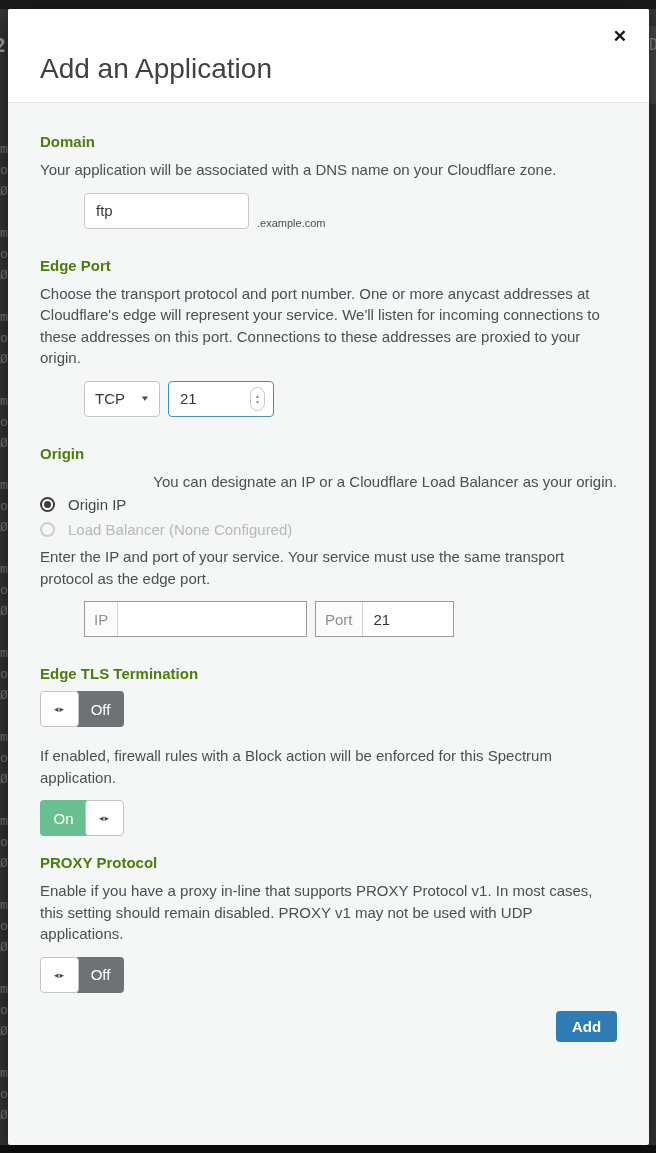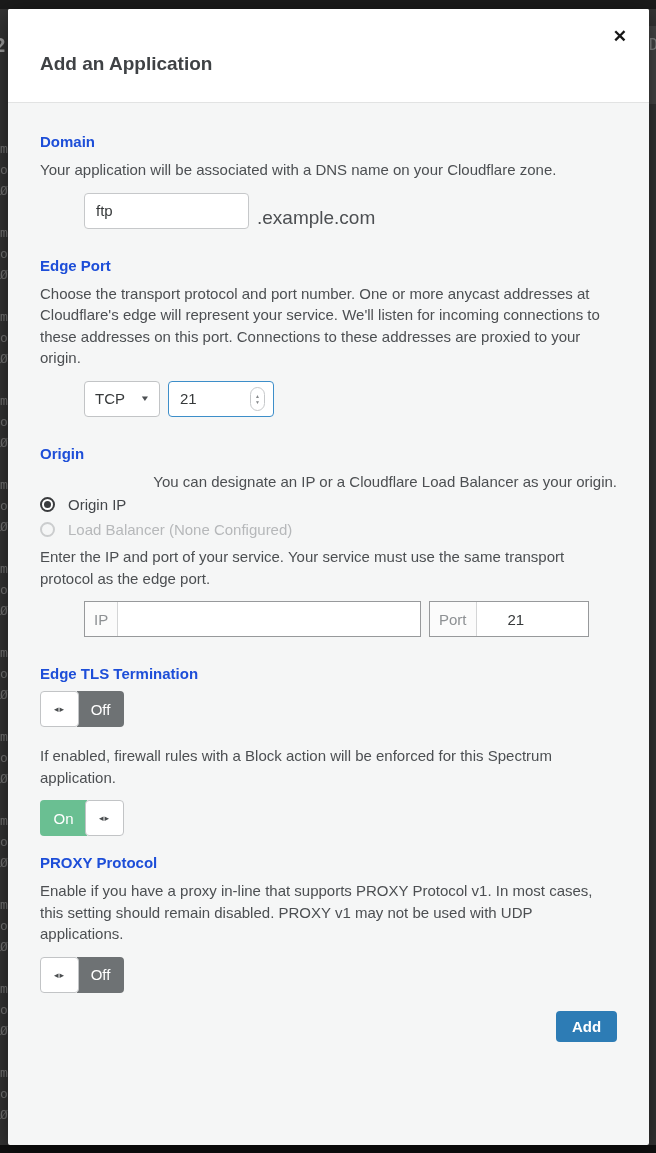--- a/index.html
+++ b/index.html
@@ -24,42 +24,42 @@
   }
   
   .modal {
     position:absolute; left:8px; top:9px; width:641px; height:1136px;
     background:#f5f6f6; border-radius:2px; box-shadow:0 6px 24px rgba(0,0,0,.55);
   }
   .modal-header {
     position:relative; height:94px; background:#ffffff;
     border-bottom:1px solid #e2e3e3; border-radius:2px 2px 0 0;
   }
-  .modal-title { position:absolute; left:32px; top:44px; font-size:19px; font-weight:700; color:#3f4245; }
+  .modal-title { position:absolute; left:32px; top:44px; font-size:28px; font-weight:400; color:#3f4245; }
   .close-btn {
     position:absolute; top:19px; right:22px; font-size:17px; font-weight:700;
     color:#161616; cursor:pointer; line-height:1;
   }
   .modal-body { padding:30px 32px 0 32px; }
 
-  .section-label { font-size:15px; font-weight:700; color:#1d4ed8; line-height:18px; margin-bottom:8px; }
+  .section-label { font-size:15px; font-weight:700; color:#4d7c0f; line-height:18px; margin-bottom:8px; }
   .section-desc  { font-size:15px; color:#4c4f52; line-height:21.5px; margin-bottom:12px; }
   .mb0 { margin-bottom:0;text-align:right; }
   .mt4 { margin-top:4px; }
 
   .row { display:flex; align-items:flex-end;padding-left:44px; }
   .gap8 { gap:8px; }
   .mb28 { margin-bottom:28px; }
 
   .text-input {
     height:36px; border:1px solid #c6c8ca; border-radius:4px; background:#fff;
     font-family:inherit; font-size:15px; color:#36393a; padding:0 11px; outline:none;
   }
   .domain-input { width:165px; }
-  .suffix { margin-left:8px; font-size:19px; color:#4c4f52; }
+  .suffix { margin-left:8px; font-size:11px; color:#4c4f52; }
 
   .select-box {
     width:76px; height:36px; border:1px solid #c2c4c6; border-radius:4px; background:#fff;
     display:flex; align-items:center; justify-content:space-between; padding:0 10px;
     font-size:15px; color:#36393a; cursor:pointer;
   }
   .select-caret { font-size:8px; color:#4d5053; transform:scaleX(1.3); }
   .number-box {
     width:106px; height:36px; border:1px solid #3d8ec9; border-radius:4px; background:#fff;
     display:flex; align-items:center; justify-content:space-between; padding:0 8px 0 1px;
@@ -78,22 +78,22 @@
   .radio-outer {
     width:15px; height:15px; border:2px solid #3a3c3e; border-radius:50%;
     background:#fff; display:flex; align-items:center; justify-content:center; flex:0 0 auto;
   }
   .radio-outer.disabled { border-color:#cbcdce; background:transparent; }
   .radio-dot { width:7px; height:7px; border-radius:50%; background:#3a3c3e; }
   .radio-label { font-size:15px; color:#43464a; }
   .radio-label.disabled { color:#b6b8ba; }
 
   .prefix-input { display:flex; align-items:stretch; height:36px; border:1px solid #97999b; background:#fff; }
-  .prefix-input.ip-w { width:337px; }
-  .prefix-input.port-w { width:160px;gap:20px; }
+  .prefix-input.ip-w { width:223px; }
+  .prefix-input.port-w { width:139px; }
   .prefix {
     display:flex; align-items:center; padding:0 9px; font-size:15px; color:#8d9093;
     border-right:1px solid #d4d5d6; background:#fbfbfb; flex:0 0 auto;
   }
   .prefix-input input {
     flex:1; min-width:0; border:none; outline:none; background:transparent;
     font-family:inherit; font-size:15px; color:#36393a; padding:0 11px;
   }
 
   .toggle { display:flex; width:84px; height:36px; margin-bottom:18px; cursor:pointer; }

